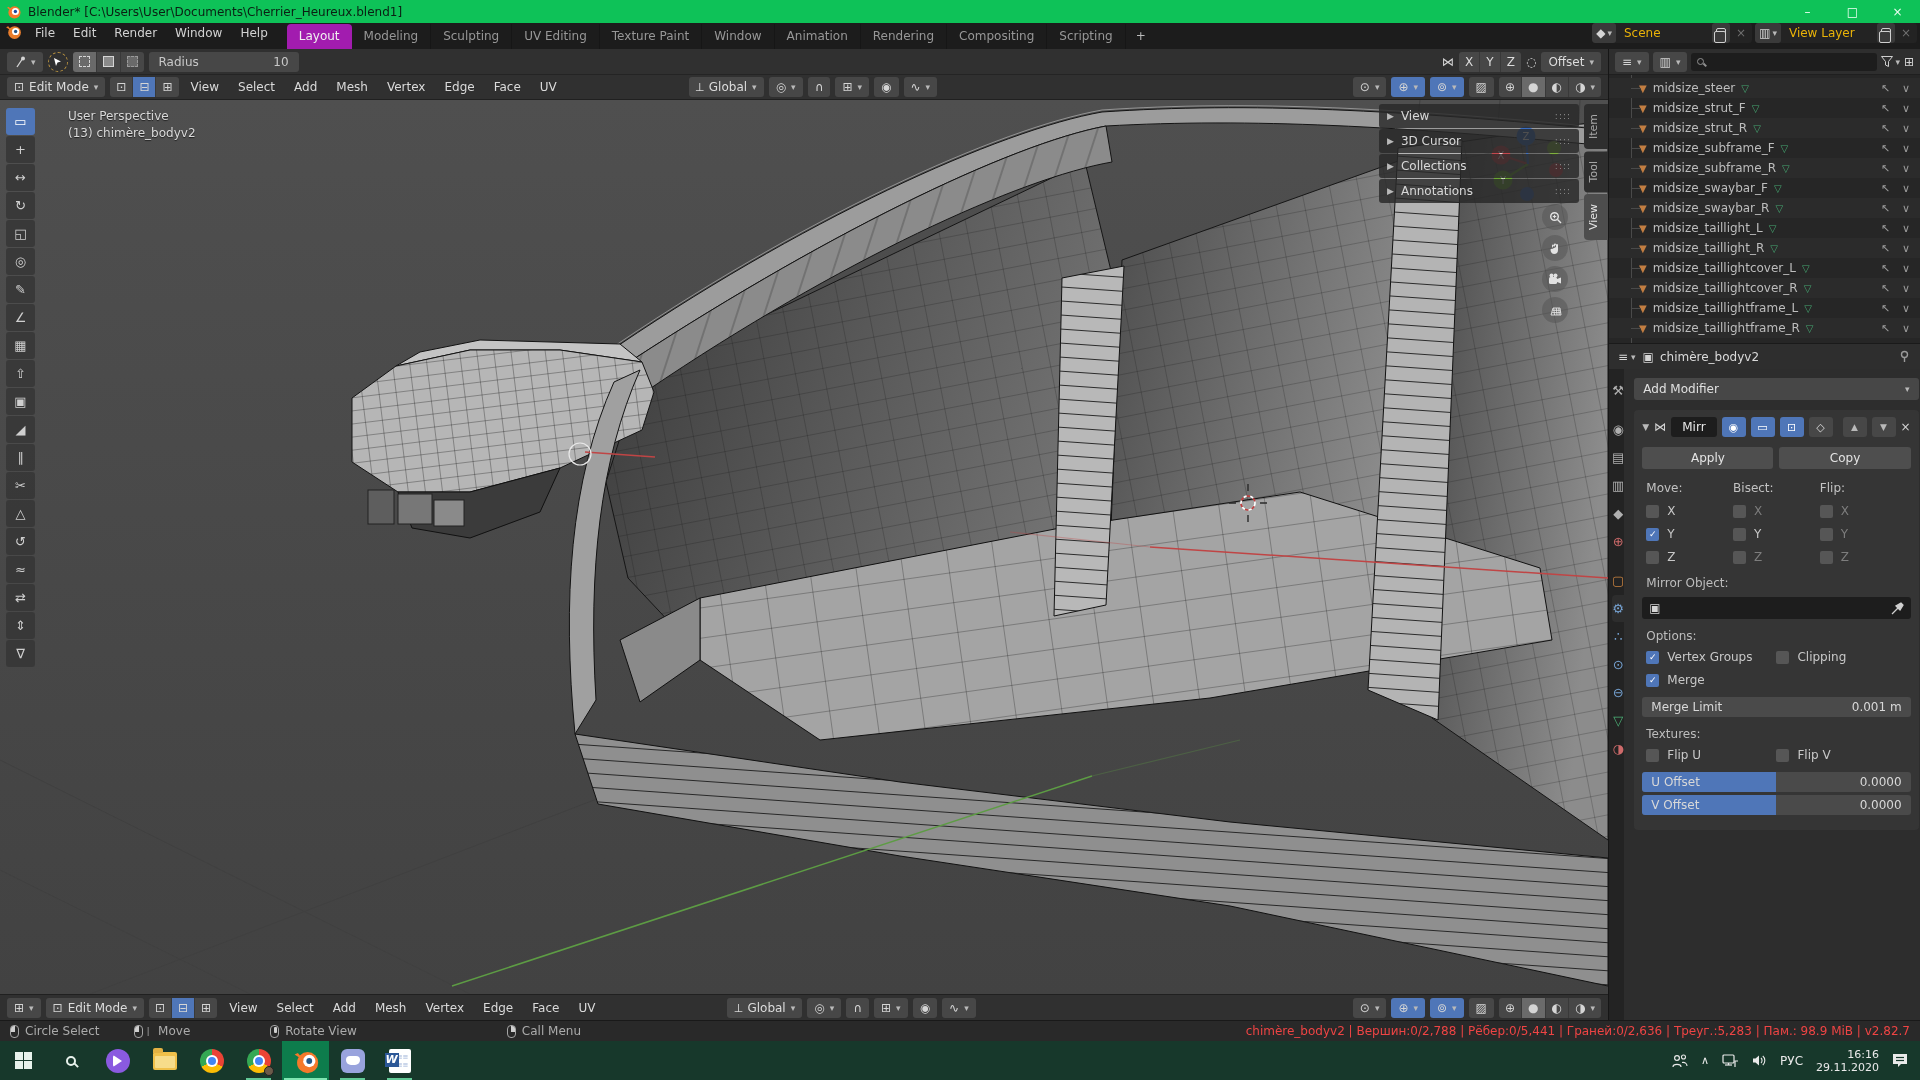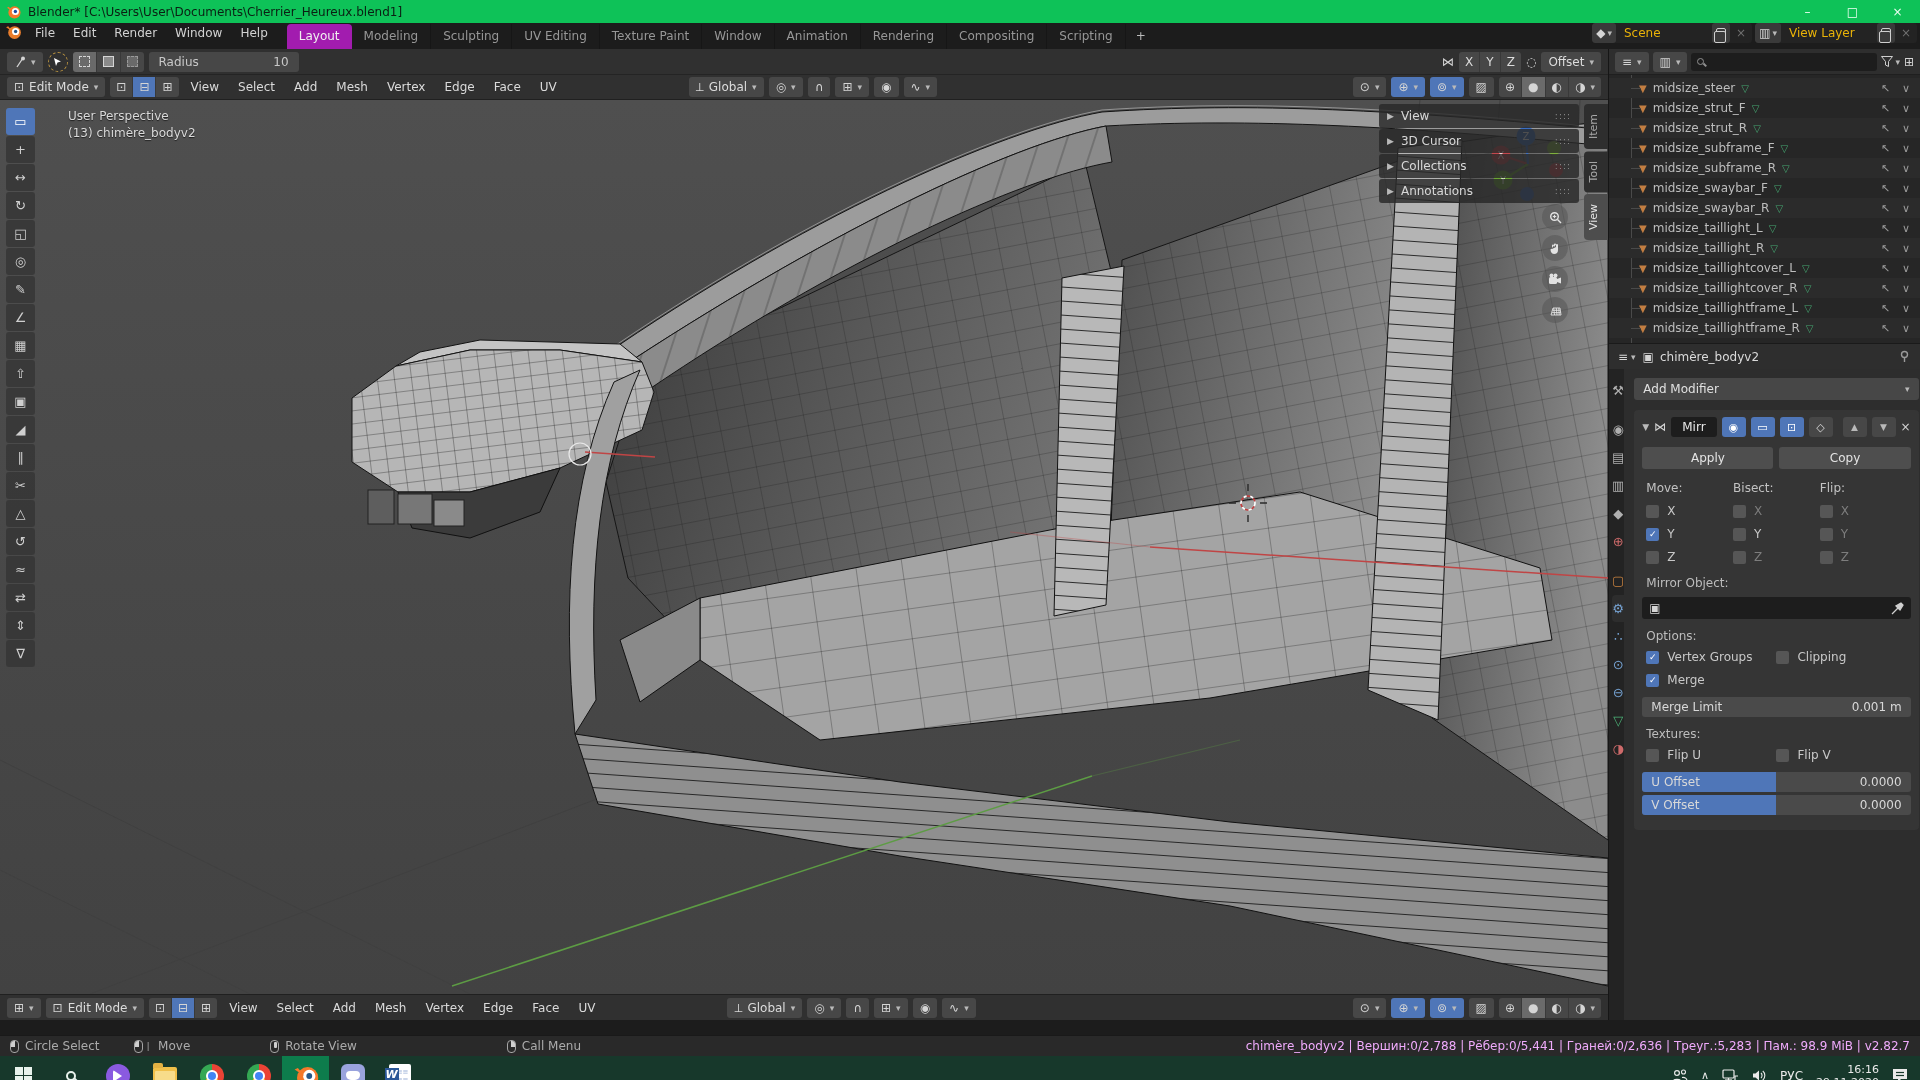--- a/index.html
+++ b/index.html
@@ -68,29 +68,29 @@
 .np-row { height:24px; margin-bottom:1px; background:rgba(40,40,40,.82); border-radius:3px; display:flex; align-items:center; padding:0 8px; gap:7px; color:#d8d8d8; }
 .np-grip { margin-left:auto; color:#8a8a8a; font-size:9px; letter-spacing:1px; }
 .np-tabs { position:absolute; right:0; top:4px; width:24px; display:flex; flex-direction:column; gap:2px; }
 .np-tab { writing-mode:vertical-rl; transform:rotate(180deg); background:#2e2e2e; color:#a8a8a8; padding:10px 3px; border-radius:0 4px 4px 0; font-size:11px; text-align:center; }
 .np-tab.active { background:#4d4d4d; color:#e5e5e5; }
 .gizmo { position:absolute; right:34px; top:16px; }
 .navbtns { position:absolute; right:40px; top:104px; display:flex; flex-direction:column; gap:5px; }
 .navbtn { width:26px; height:26px; border-radius:50%; background:rgba(85,85,85,.55); display:flex; align-items:center; justify-content:center; }
 
 
-.statusbar { height:21px; background:#292929; border-top:1px solid #191919; display:flex; align-items:center; padding:0 10px; color:#ababab;margin-top:15px; }
+.statusbar { height:21px; background:#292929; border-top:1px solid #191919; display:flex; align-items:center; padding:0 10px; color:#ababab; }
 .hint { display:flex; align-items:center; gap:6px; }
 .mouse { width:9px; height:13px; border:1px solid #a5a5a5; border-radius:4px; position:relative; }
 .mouse i { position:absolute; background:#cfcfcf; }
 .mouse.l i { left:0; top:0; width:4px; height:6px; border-radius:3px 0 0 0; }
 .mouse.m i { left:3px; top:1px; width:3px; height:6px; border-radius:1px; }
 .mouse.r i { right:0; top:0; width:4px; height:6px; border-radius:0 3px 0 0; }
 .drag-mark { color:#a5a5a5; font-size:9px; margin-left:-4px; }
-.stats { margin-left:auto; color:#f0abfc; }
+.stats { margin-left:auto; color:#ef4444; }
 
 
 .taskbar { height:39px; background:#17382b; display:flex; align-items:center; }
 .tile { width:47px; height:39px; display:flex; align-items:center; justify-content:center; position:relative; }
 .tile.running::after { content:""; position:absolute; bottom:0; left:11px; right:11px; height:2px; background:#62c896; }
 .tile.active { background:#0d7c4c; }
 .tile.active::after { content:""; position:absolute; bottom:0; left:2px; right:2px; height:2px; background:#7fe6b2; }
 .tray { margin-left:auto; display:flex; align-items:center; gap:13px; padding-right:12px; color:#eaeaea; }
 .clock { text-align:right; font-size:11px; line-height:13px; }
 .lang { font-size:12px; }

